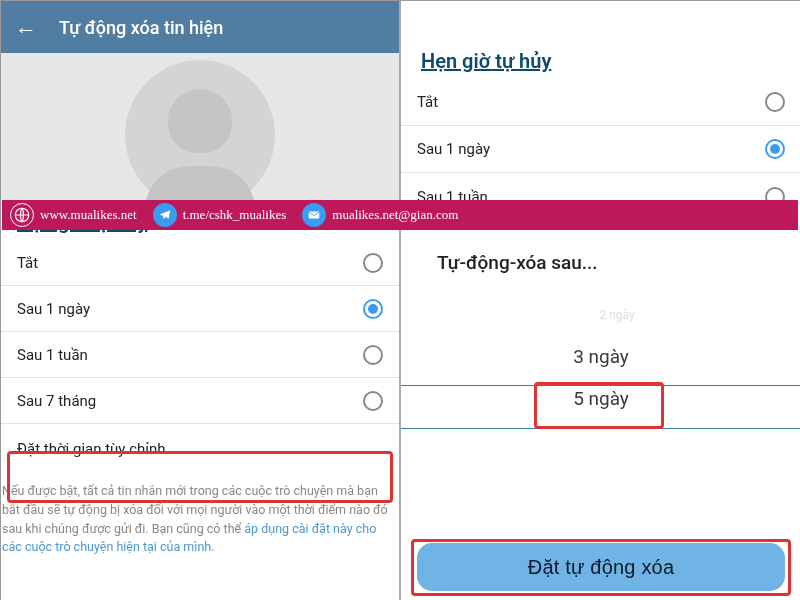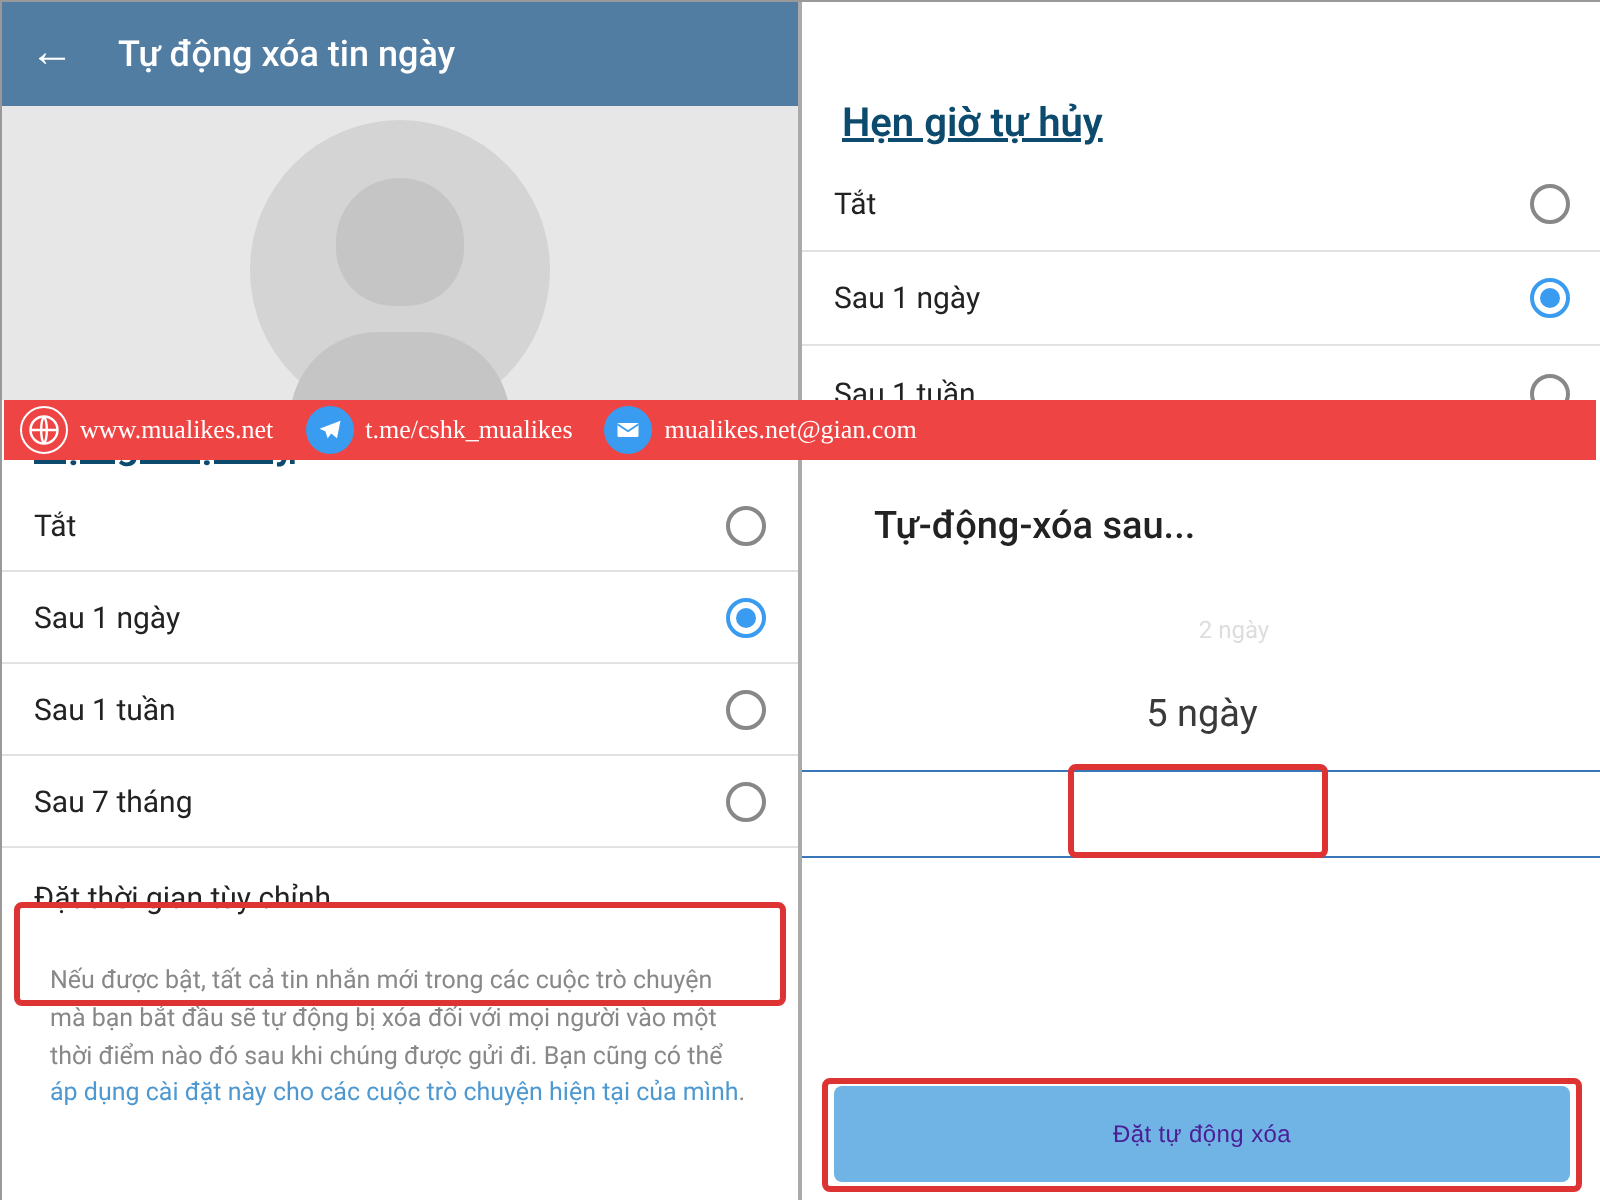--- a/index.html
+++ b/index.html
@@ -20,54 +20,54 @@
   .sec-title { color: #0c4a6e; font-size: 20px; font-weight: 600; padding: 10px 16px 6px; text-decoration: underline; }
 
   .opt { display: flex; align-items: center; justify-content: space-between; padding: 0 16px; height: 46px; border-bottom: 1px solid #e2e2e2; font-size: 15px; color: #222; position: relative; }
   .opt.last-opt { border-bottom: none; }
   .radio { width: 20px; height: 20px; border: 2px solid #888; border-radius: 50%; position: relative; }
   .radio.checked { border-color: #3a9cf0; }
   .radio.checked::after { content: ""; position: absolute; top: 3px; left: 3px; width: 10px; height: 10px; border-radius: 50%; background: #3a9cf0; }
 
   .hl-red { position: absolute; border: 3px solid #d33; border-radius: 4px; pointer-events: none; }
 
-  .footnote { font-size: 12.5px; color: #888; line-height: 1.5; padding: 8px 24px 0; }
+  .footnote { font-size: 12.5px; color: #888; line-height: 1.5; padding: 8px 1px 0; }
   .footnote .link { color: #4d98d1; }
 
   
   .r-top { padding-top: 38px; }
   .r-opt { display: flex; align-items: center; justify-content: space-between; padding: 0 16px; height: 47px; border-bottom: 1px solid #e2e2e2; font-size: 15px; color: #222; }
   .r-opt .radio { margin-right: 0; }
 
   .picker-region { position: absolute; left: 0; right: 0; bottom: 0; height: 370px; background: #fff; }
   .picker-title { font-size: 19px; font-weight: 500; color: #222; padding: 20px 22px 14px; margin-left: 14px; }
   .picker-list { position: relative; height: 230px; }
   .pick-item { text-align: center; font-size: 19px; color: #3a3a3a; height: 42px; line-height: 42px; }
   .pick-item.faded1 { color: #b8b8b8; font-size: 14px; }
   .pick-item.faded2 { color: #ddd; font-size: 12px; }
   .picker-lines { position: absolute; left: 0; right: 0; border-top: 1px solid #3a77b8; border-bottom: 1px solid #3a77b8; height: 44px; }
 
-  .apply-btn { position: absolute; left: 16px; right: 16px; bottom: 10px; height: 48px; background: #6fb4e4; color: #4c1d95; border: none; border-radius: 4px; font-size: 12px; letter-spacing: 0.2px; }
+  .apply-btn { position: absolute; left: 16px; right: 16px; bottom: 10px; height: 48px; background: #6fb4e4; color: #0f172a; border: none; border-radius: 15px; font-size: 20px; letter-spacing: 0.2px; }
 
   
-  .banner { position: absolute; left: 1px; right: 1px; top: 199px; height: 30px; background: #ef4444; display: flex; align-items: center; color: #fff; font-family: "Comic Sans MS", cursive; font-size: 13px; z-index: 50; }
+  .banner { position: absolute; left: 1px; right: 1px; top: 199px; height: 30px; background: #be185d; display: flex; align-items: center; color: #fff; font-family: "Comic Sans MS", cursive; font-size: 13px; z-index: 50; }
   .b-item { display: flex; align-items: center; gap: 6px; padding: 0 8px; white-space: nowrap; }
   .b-icon { width: 24px; height: 24px; display: inline-flex; align-items: center; justify-content: center; }
   .b-icon.circle { border: 1.5px solid #fff; border-radius: 50%; font-size: 13px; }
   .b-icon.fill { background: #3a9cf0; border-radius: 50%; color: #fff; font-size: 13px; }
 </style>
 </head>
 <body>
 
 <div class="wrap">
 
   <div class="pane left">
     <div class="app-bar">
       <span class="back">←</span>
-      <span>Tự động xóa tin ngày</span>
+      <span>Tự động xóa tin hiện</span>
     </div>
     <div class="profile-area">
       <div class="avatar">
         <div class="avatar-inner"></div>
         <div class="avatar-shoulders"></div>
       </div>
     </div>
 
     <div class="sec-title">Hẹn giờ tự hủy</div>
 
@@ -112,20 +112,21 @@
       <div class="r-opt" style="border-bottom:none;">
         <span>Sau 1 tuần</span>
         <span class="radio"></span>
       </div>
     </div>
 
     <div class="picker-region">
       <div class="picker-title">Tự-động-xóa sau...</div>
       <div class="picker-list">
         <div class="pick-item faded2" style="margin-top:6px;margin-left:32px;">2 ngày</div>
+        <div class="pick-item">3 ngày</div>
         <div class="picker-lines" style="top:91px;"></div>
         <div class="hl-red" style="left:133px; width:130px; top:88px; height:47px;"></div>
         <div class="pick-item">5 ngày</div>
       </div>
       <button class="apply-btn"><span>Đặt tự động xóa</span></button>
       <div class="hl-red" style="left:10px; right:10px; bottom:5px; height:57px;"></div>
     </div>
   </div>
 
   <div class="banner">

